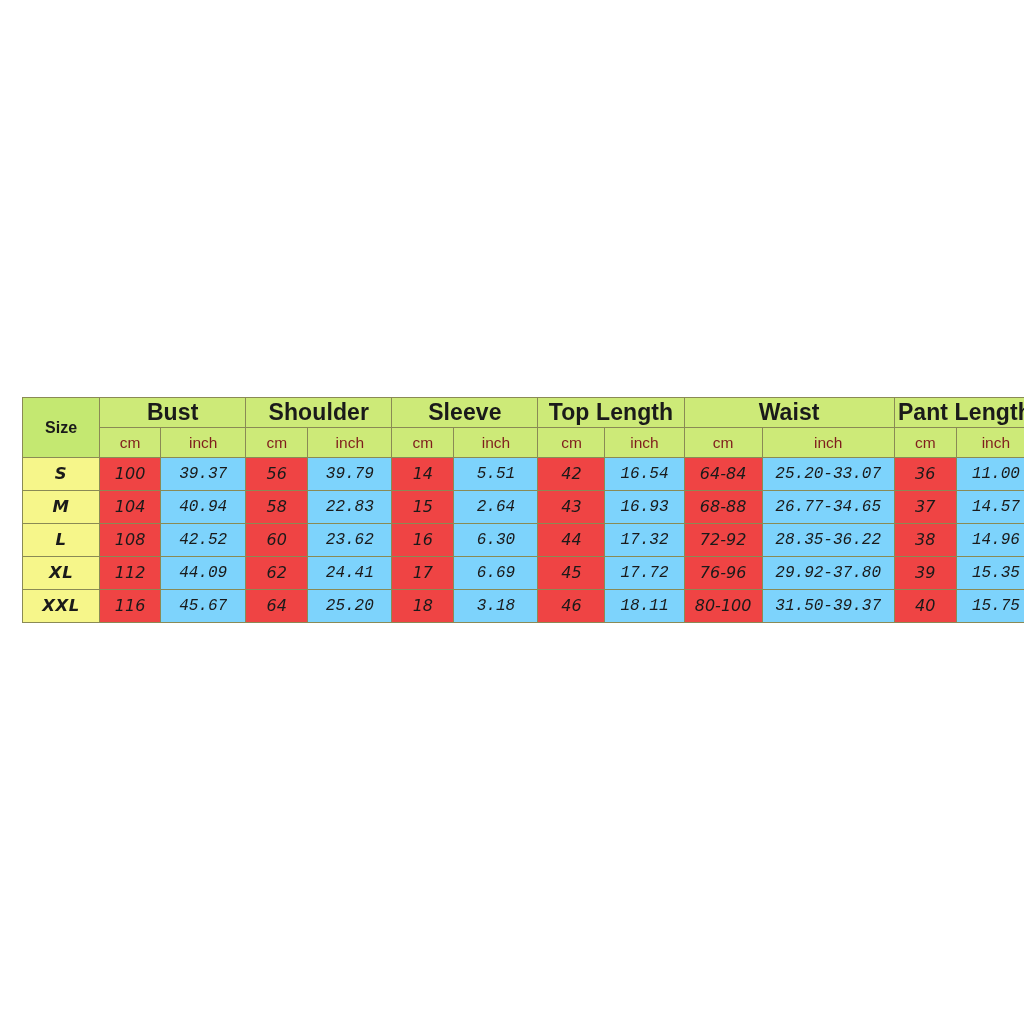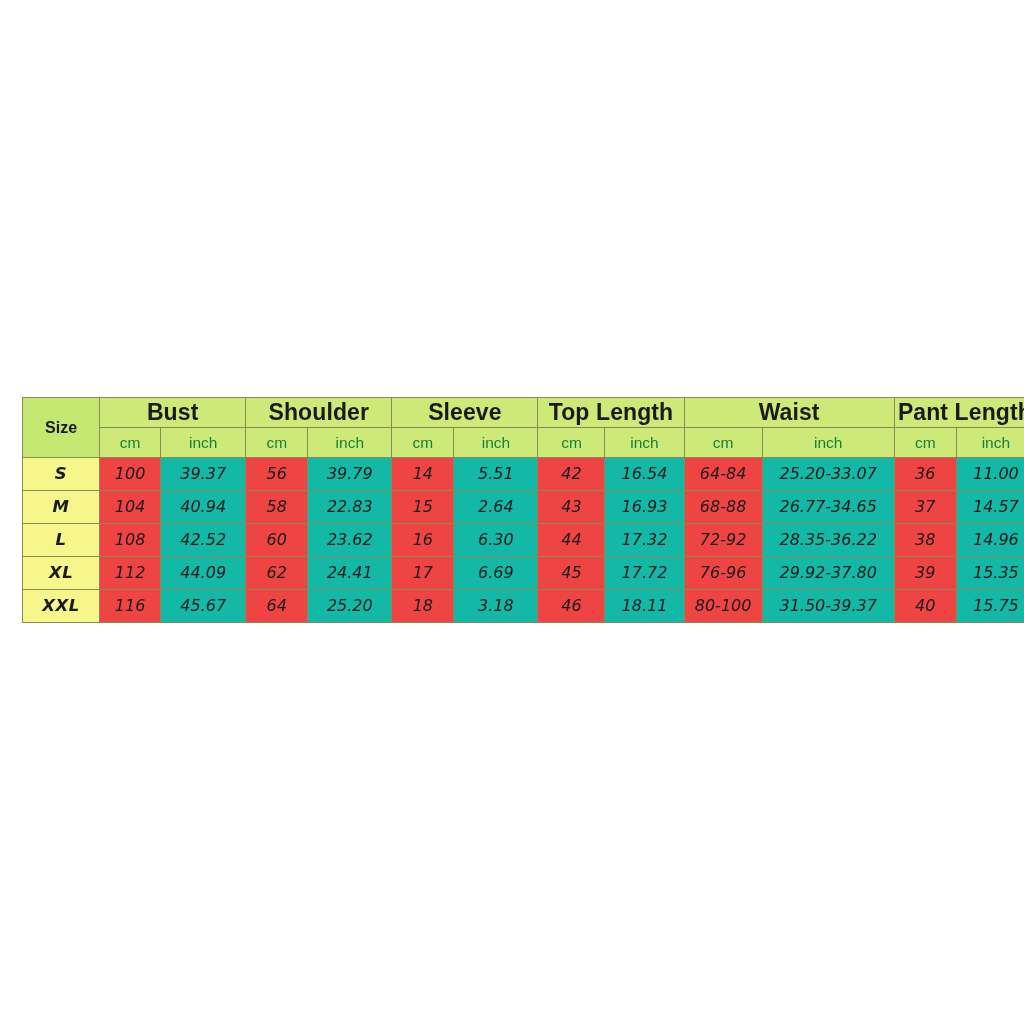--- a/index.html
+++ b/index.html
@@ -44,21 +44,21 @@
   .hdr-group {
     background: #cdea78;
     color: #1a1a1a;
     font-weight: bold;
     font-size: 23px;
     height: 29px;
     letter-spacing: 0.1px;
   }
   .hdr-unit {
     background: #cdea78;
-    color: #15803d;
+    color: #7f1d1d;
     font-weight: normal;
     font-size: 15.5px;
     height: 29px;
   }
   .hdr-size {
     background: #c4e871;
     color: #1a1a1a;
     font-weight: bold;
     font-size: 16px;
   }
@@ -75,21 +75,22 @@
     background: #f6f68a;
     font-weight: bold;
     font-style: italic;
     font-size: 16.5px;
     letter-spacing: 0.5px;
   }
   td.cm-cell {
     background: #ef4444;
   }
   td.inch-cell {
-    background: #14b8a6;
+    background: #7dd3fc;
+    font-family: Liberation Mono, monospace;
   }
 
   
 </style>
 </head>
 <body>
 
 <div id="chart-wrap">
   <table class="size-chart">
     <colgroup>

